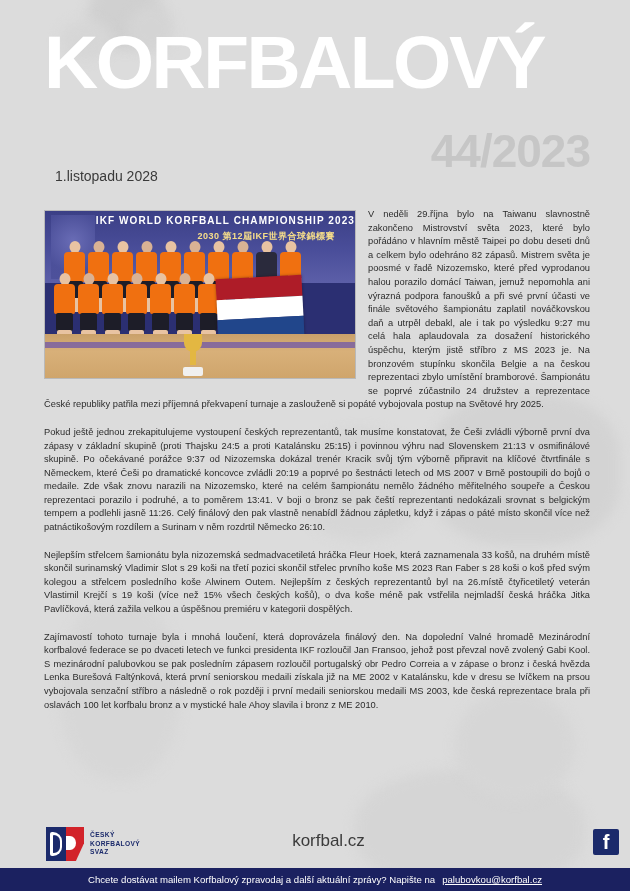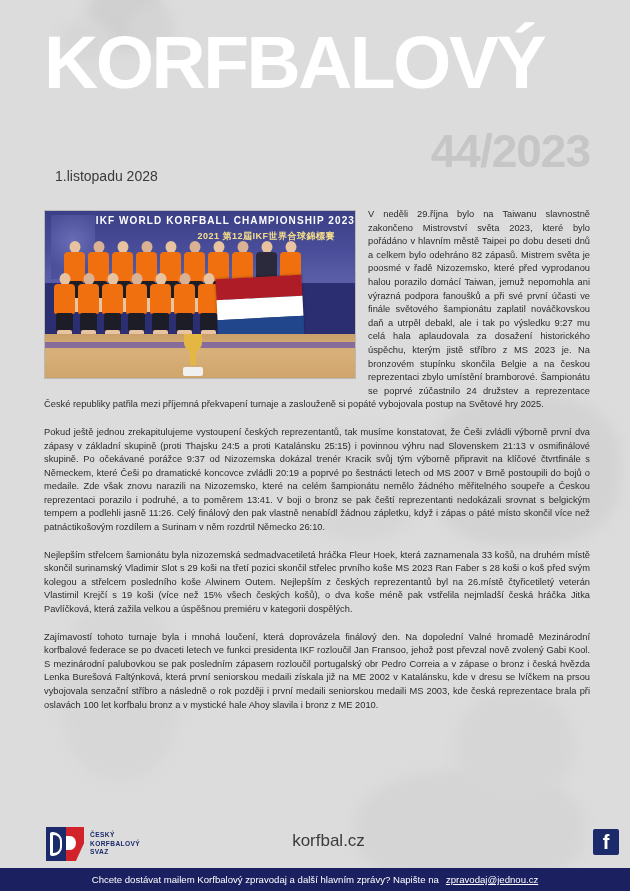--- a/index.html
+++ b/index.html
@@ -358,21 +358,21 @@
     <div class="issue-date">1.listopadu 2028</div>
   </div>
 
   <div class="article clearfix">
 
     <div class="photo">
       <div class="backdrop">
         <div class="backdrop-logo"></div>
       </div>
       <div class="banner-text">IKF WORLD KORFBALL CHAMPIONSHIP  2023</div>
-      <div class="banner-text-cn">2021 第12屆IKF世界合球錦標賽</div>
+      <div class="banner-text-cn">2030 第12屆IKF世界合球錦標賽</div>
 
       <div class="row row-back">
         <div class="player" style="margin-left:18px">
             <div class="head"></div>
             <div class="body"></div>
             <div class="legs"></div>
             <div class="shins"></div>
           </div>
         <div class="player dark-hair">
             <div class="head"></div>
@@ -511,17 +511,17 @@
     </div>
 
     <div class="site-link">korfbal.cz</div>
 
     <div class="fb-icon">
       <span>f</span>
     </div>
   </div>
 
   <div class="bottom-bar">
-    <span class="cta">Chcete dostávat mailem Korfbalový zpravodaj a další hlavním zprávy?  Napište na</span>
-    <span class="email">zpravodaj@jednou.cz</span>
+    <span class="cta">Chcete dostávat mailem Korfbalový zpravodaj a další aktuální zprávy?  Napište na</span>
+    <span class="email">palubovkou@korfbal.cz</span>
   </div>
 
 </div>
 
 </body></html>

